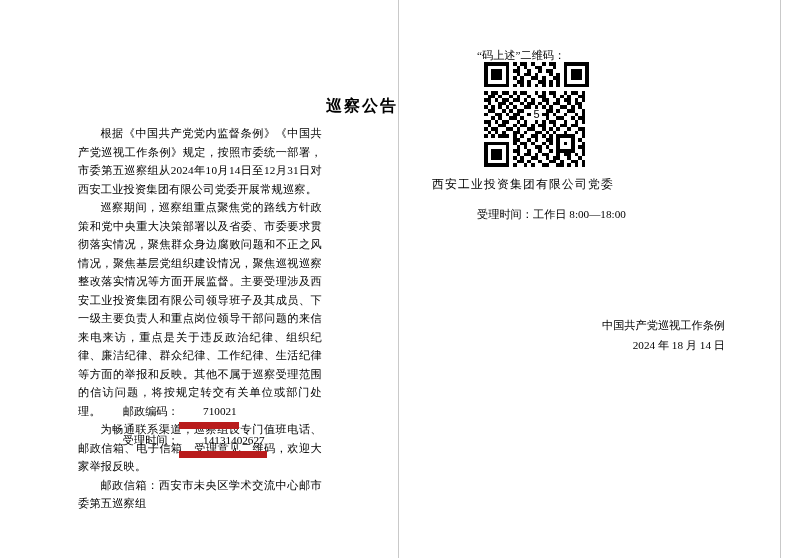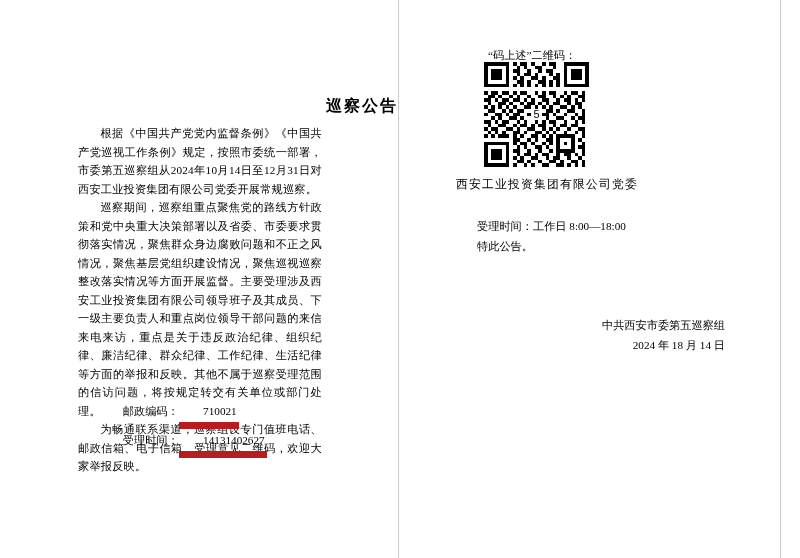--- a/index.html
+++ b/index.html
@@ -92,21 +92,21 @@
   
   .right-panel {
     position: absolute;
     left: 399px;
     top: 0;
     width: 381px;
     height: 558px;
   }
   .qr-caption {
     position: absolute;
-    left: 89px;
+    left: 78px;
     top: 48px;
     font-size: 11.2px;
     white-space: nowrap;
   }
   .qr-wrap {
     position: absolute;
     left: 85px;
     top: 62px;
     width: 105px;
     height: 105px;
@@ -132,26 +132,25 @@
     padding: 0 2px;
     line-height: 11px;
   }
   .org-name {
     position: absolute;
     left: 33px;
     top: 177px;
     font-size: 11.8px;
     letter-spacing: 1.2px;
     white-space: nowrap;
-    margin-left: 24px;
   }
   .info-lines {
     position: absolute;
     left: 78px;
-    top: 216px;
+    top: 204px;
     font-size: 11.2px;
     line-height: 20px;
   }
   .info-lines div { white-space: nowrap; }
   .signature {
     position: absolute;
     right: 55px;
     top: 315px;
     font-size: 11.2px;
     line-height: 20px;
@@ -168,20 +167,21 @@
   <div class="fold right"></div>
 
   <div class="left-panel">
 
     <div class="notice-title">巡察公告</div>
 
     <div class="body-block">
       <p>根据《中国共产党党内监督条例》《中国共产党巡视工作条例》规定，按照市委统一部署，市委第五巡察组从2024年10月14日至12月31日对西安工业投资集团有限公司党委开展常规巡察。</p>
       <p>巡察期间，巡察组重点聚焦党的路线方针政策和党中央重大决策部署以及省委、市委要求贯彻落实情况，聚焦群众身边腐败问题和不正之风情况，聚焦基层党组织建设情况，聚焦巡视巡察整改落实情况等方面开展监督。主要受理涉及西安工业投资集团有限公司领导班子及其成员、下一级主要负责人和重点岗位领导干部问题的来信来电来访，重点是关于违反政治纪律、组织纪律、廉洁纪律、群众纪律、工作纪律、生活纪律等方面的举报和反映。其他不属于巡察受理范围的信访问题，将按规定转交有关单位或部门处理。</p>
       <p>为畅通联系渠道，巡察组设专门值班电话、邮政信箱、电子信箱、受理意见二维码，欢迎大家举报反映。</p>
+      <p>邮政信箱：西安市未央区学术交流中心邮市委第五巡察组</p>
     </div>
 
     <div class="kv-list">
       <div class="kv-row">
         <span class="kv-label">邮政编码：</span><span class="kv-val">710021</span>
       </div>
       <div class="kv-row">
         <span class="kv-label">受理时间：</span><span class="kv-val">14131402627</span>
       </div>
     </div>
@@ -471,22 +471,21 @@
       </svg>
     </div>
     <div class="qr-center-num">
       <span>5</span>
     </div>
 
     <div class="org-name">西安工业投资集团有限公司党委</div>
 
     <div class="info-lines">
       <div>受理时间：工作日 8:00—18:00</div>
-      <div>特此公告。</div>
     </div>
 
     <div class="signature">
-      <div>中共西安市委第五巡察组</div>
+      <div>中国共产党巡视工作条例</div>
       <div>2024 年 18 月 14 日</div>
     </div>
 
   </div>
 </div>
 
 </body></html>

